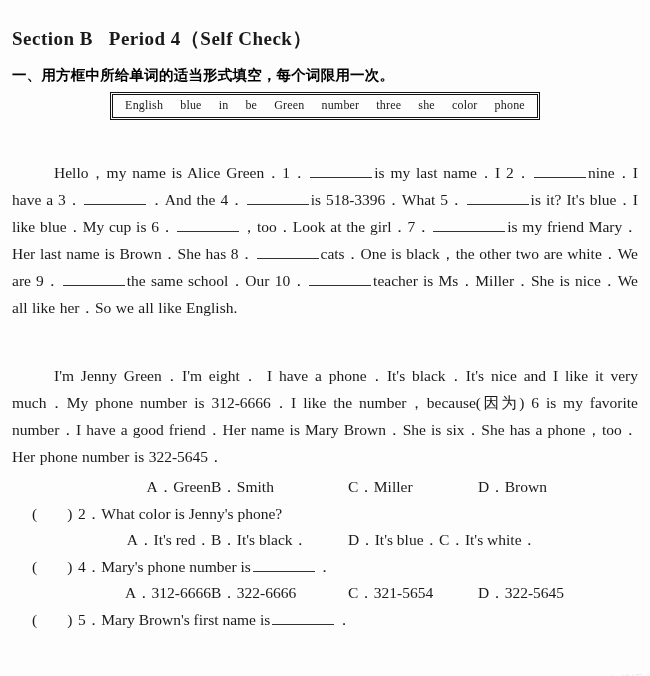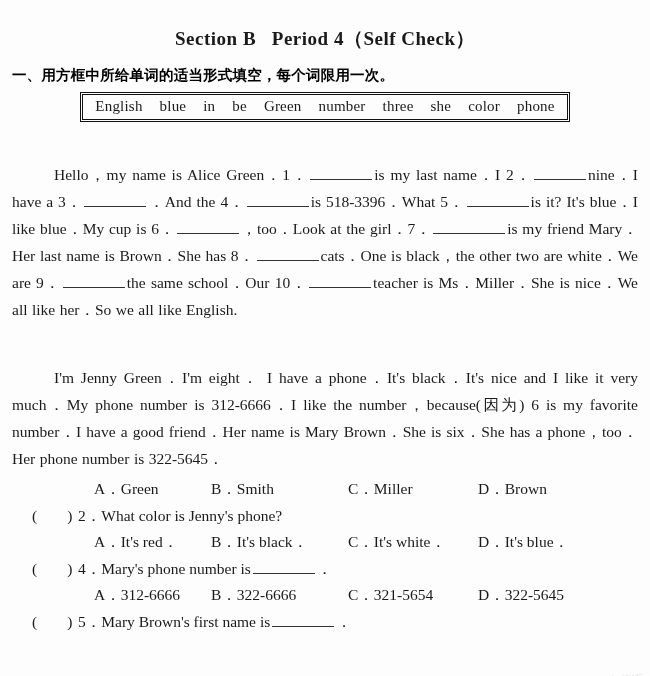--- a/index.html
+++ b/index.html
@@ -18,21 +18,21 @@
   .page {
     position: relative;
     width: 650px;
     height: 676px;
     box-sizing: border-box;
     padding: 0 12px;
   }
 
   
   .doc-title {
-    text-align: center;
+    text-align: left;
     font-weight: bold;
     font-size: 19px;
     letter-spacing: 0.5px;
     margin: 18px 0 0 0;
     padding-top: 8px;
     white-space: pre;
   }
 
   
   .section-heading {
@@ -48,21 +48,21 @@
   .wordbank-wrap {
     margin: 9px 0 0 0;
     display: flex;
     justify-content: center;
   }
   .wordbank {
     border: 1px solid #111;
     outline: 1px solid #111;
     outline-offset: 1px;
     padding: 3px 12px 4px 12px;
-    font-size: 15px;
+    font-size: 12px;
     letter-spacing: 0.2px;
     display: flex;
     gap: 17px;
     background: #fdfdfd;
   }
   .wordbank span { white-space: nowrap; }
 
   
   .para {
     font-size: 15.5px;
@@ -101,21 +101,21 @@
   .q-paren .lp { margin-right: 30px; }
   .q-options {
     display: flex;
     font-size: 15.5px;
     line-height: 25px;
     padding-left: 82px;
   }
   .q-options .opt {
     white-space: nowrap;
   }
-  .opt-a { width: 117px; }
+  .opt-a { width: 117px; text-align: right; }
   .opt-b { width: 137px; }
   .opt-c { width: 130px; }
   .opt-d { width: auto; }
 
   
   .watermark {
     position: absolute;
     right: 6px;
     bottom: 6px;
     font-family: "DejaVu Sans", "Liberation Sans", sans-serif;
@@ -166,22 +166,22 @@
         <span class="opt opt-c">C．Miller</span>
         <span class="opt opt-d">D．Brown</span>
       </div>
     </div>
 
     <div class="q-block">
       <div class="q-stem"><span class="q-paren"><span class="lp">(</span><span>)</span></span><span>2．</span><span>What color is Jenny's phone?</span></div>
       <div class="q-options">
         <span class="opt opt-a">A．It's red．</span>
         <span class="opt opt-b">B．It's black．</span>
+        <span class="opt opt-d">D．It's blue．</span>
         <span class="opt opt-c">C．It's white．</span>
-        <span class="opt opt-d">D．It's blue．</span>
       </div>
     </div>
 
 
     <div class="q-block">
       <div class="q-stem"><span class="q-paren"><span class="lp">(</span><span>)</span></span><span>4．</span><span>Mary's phone number is</span><span class="blank b-md"></span><span>．</span></div>
       <div class="q-options">
         <span class="opt opt-a">A．312-6666</span>
         <span class="opt opt-b">B．322-6666</span>
         <span class="opt opt-c">C．321-5654</span>

